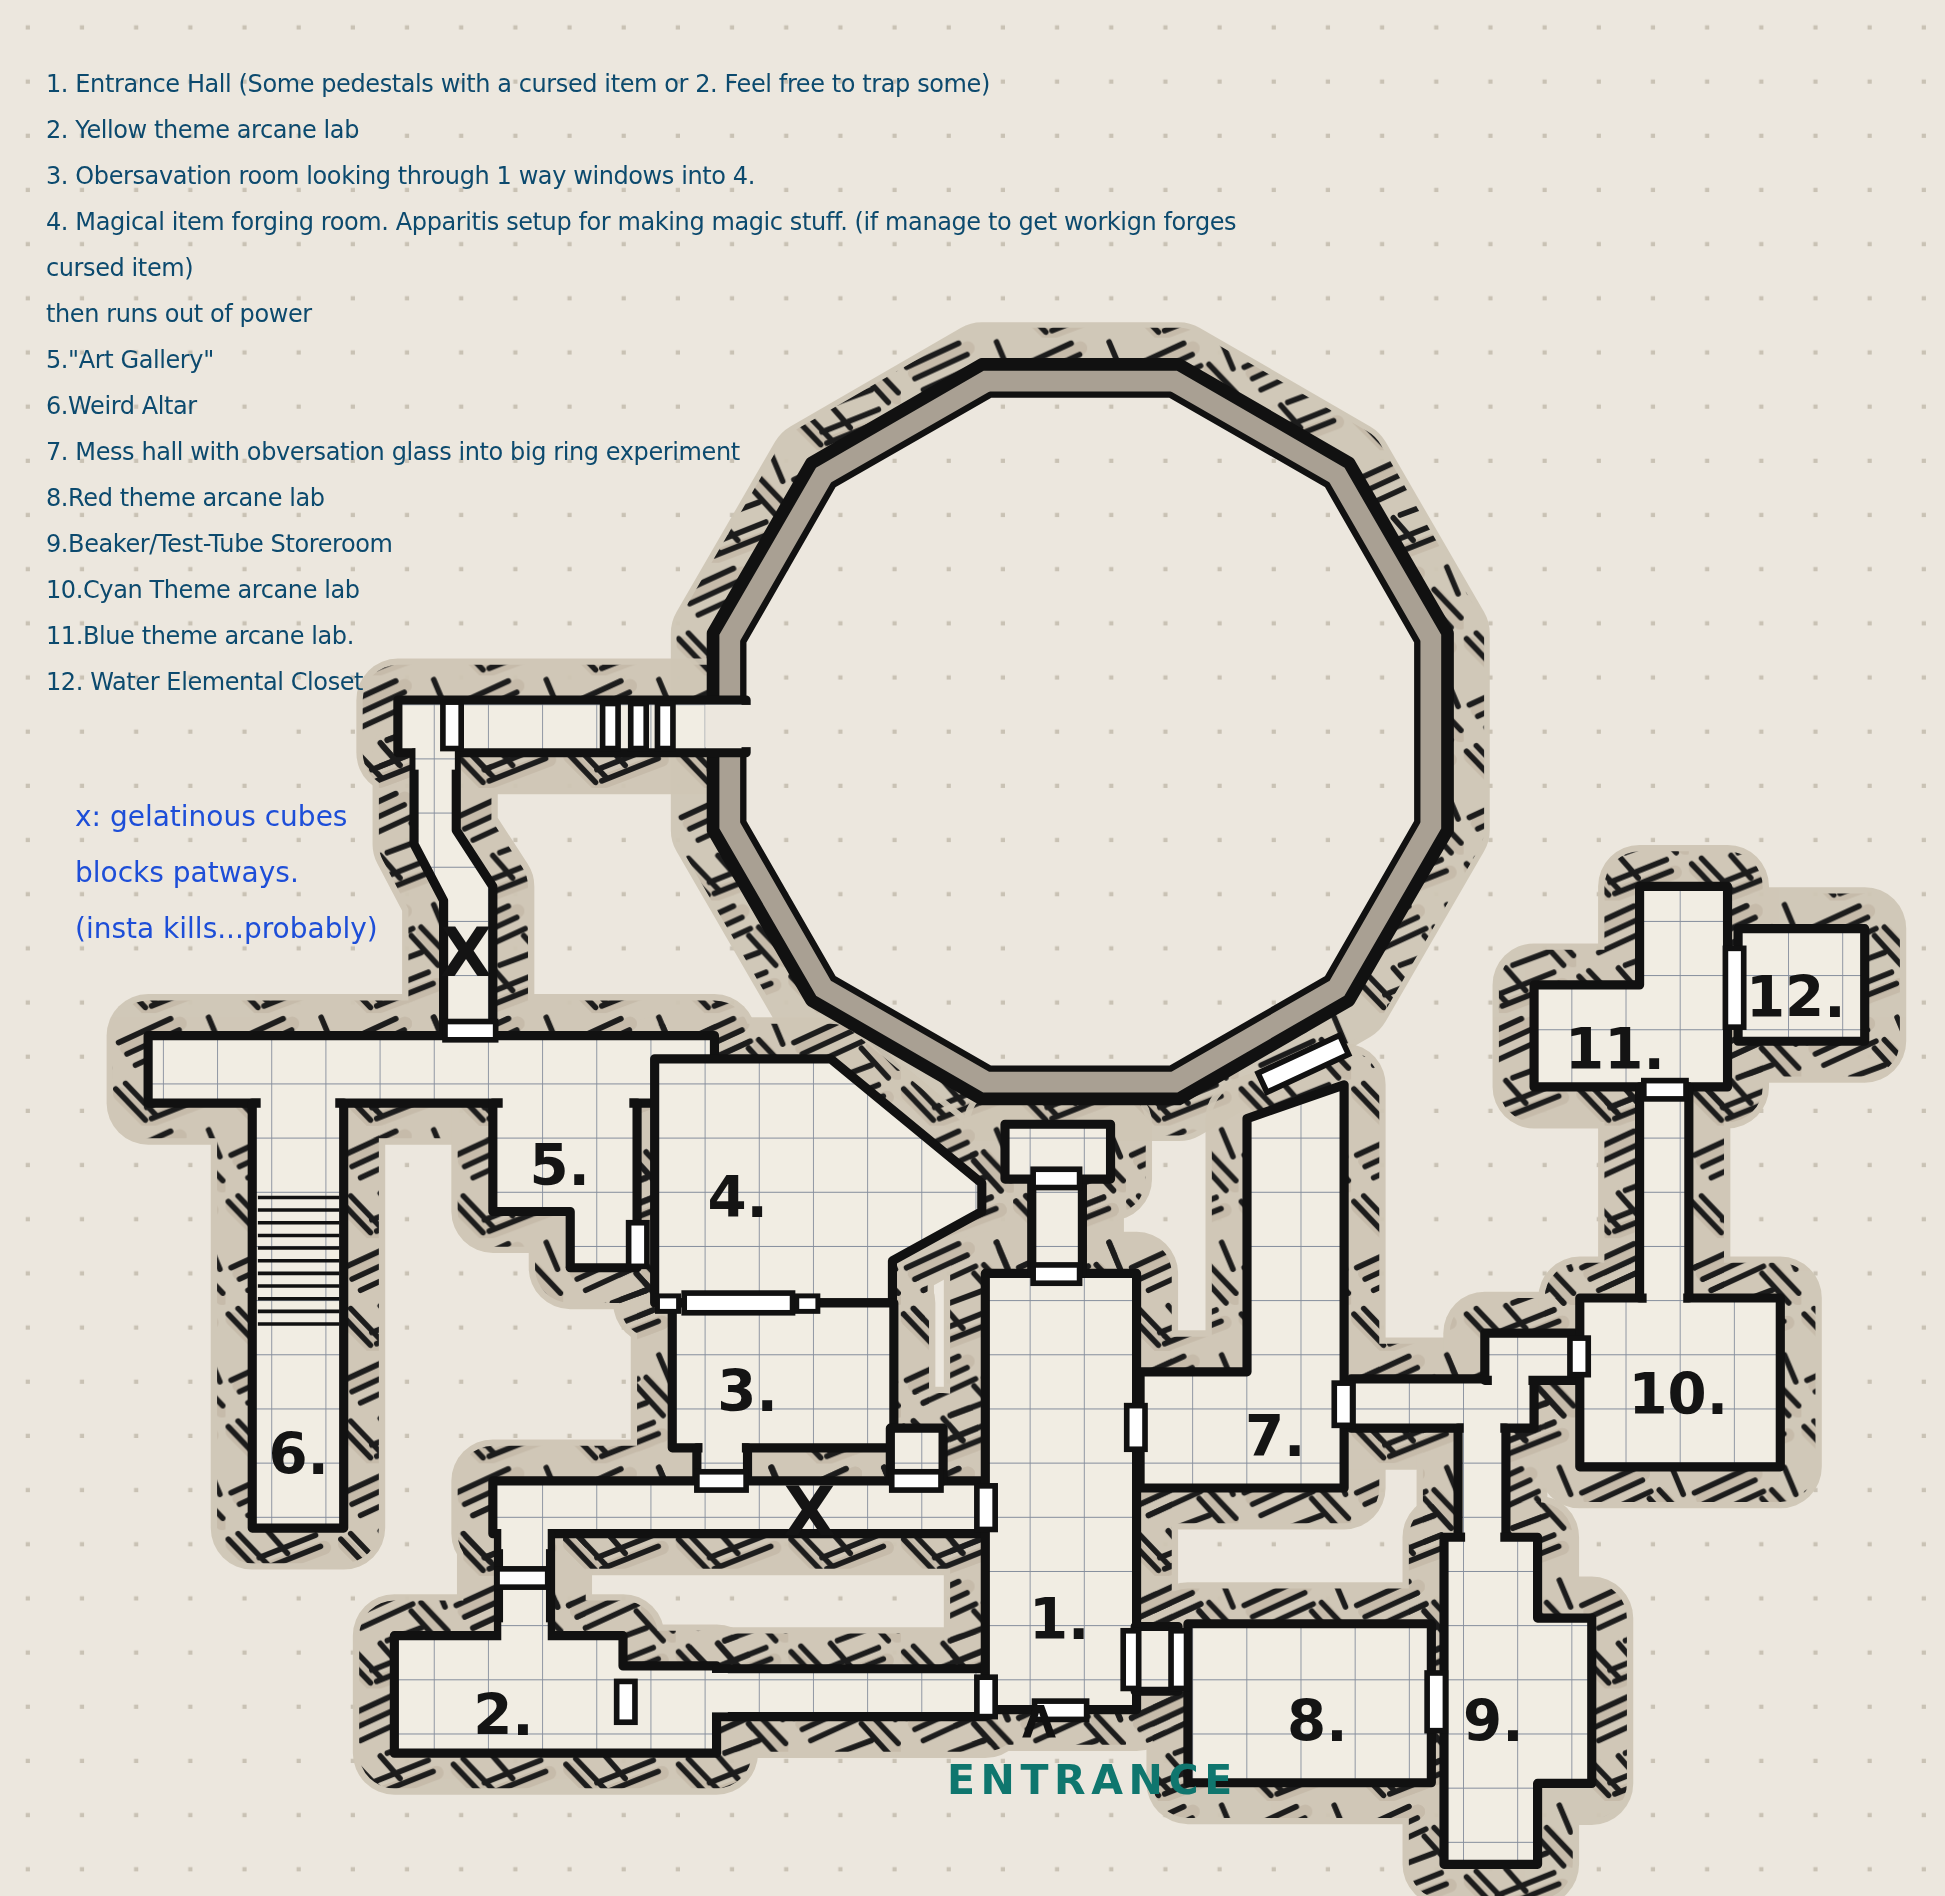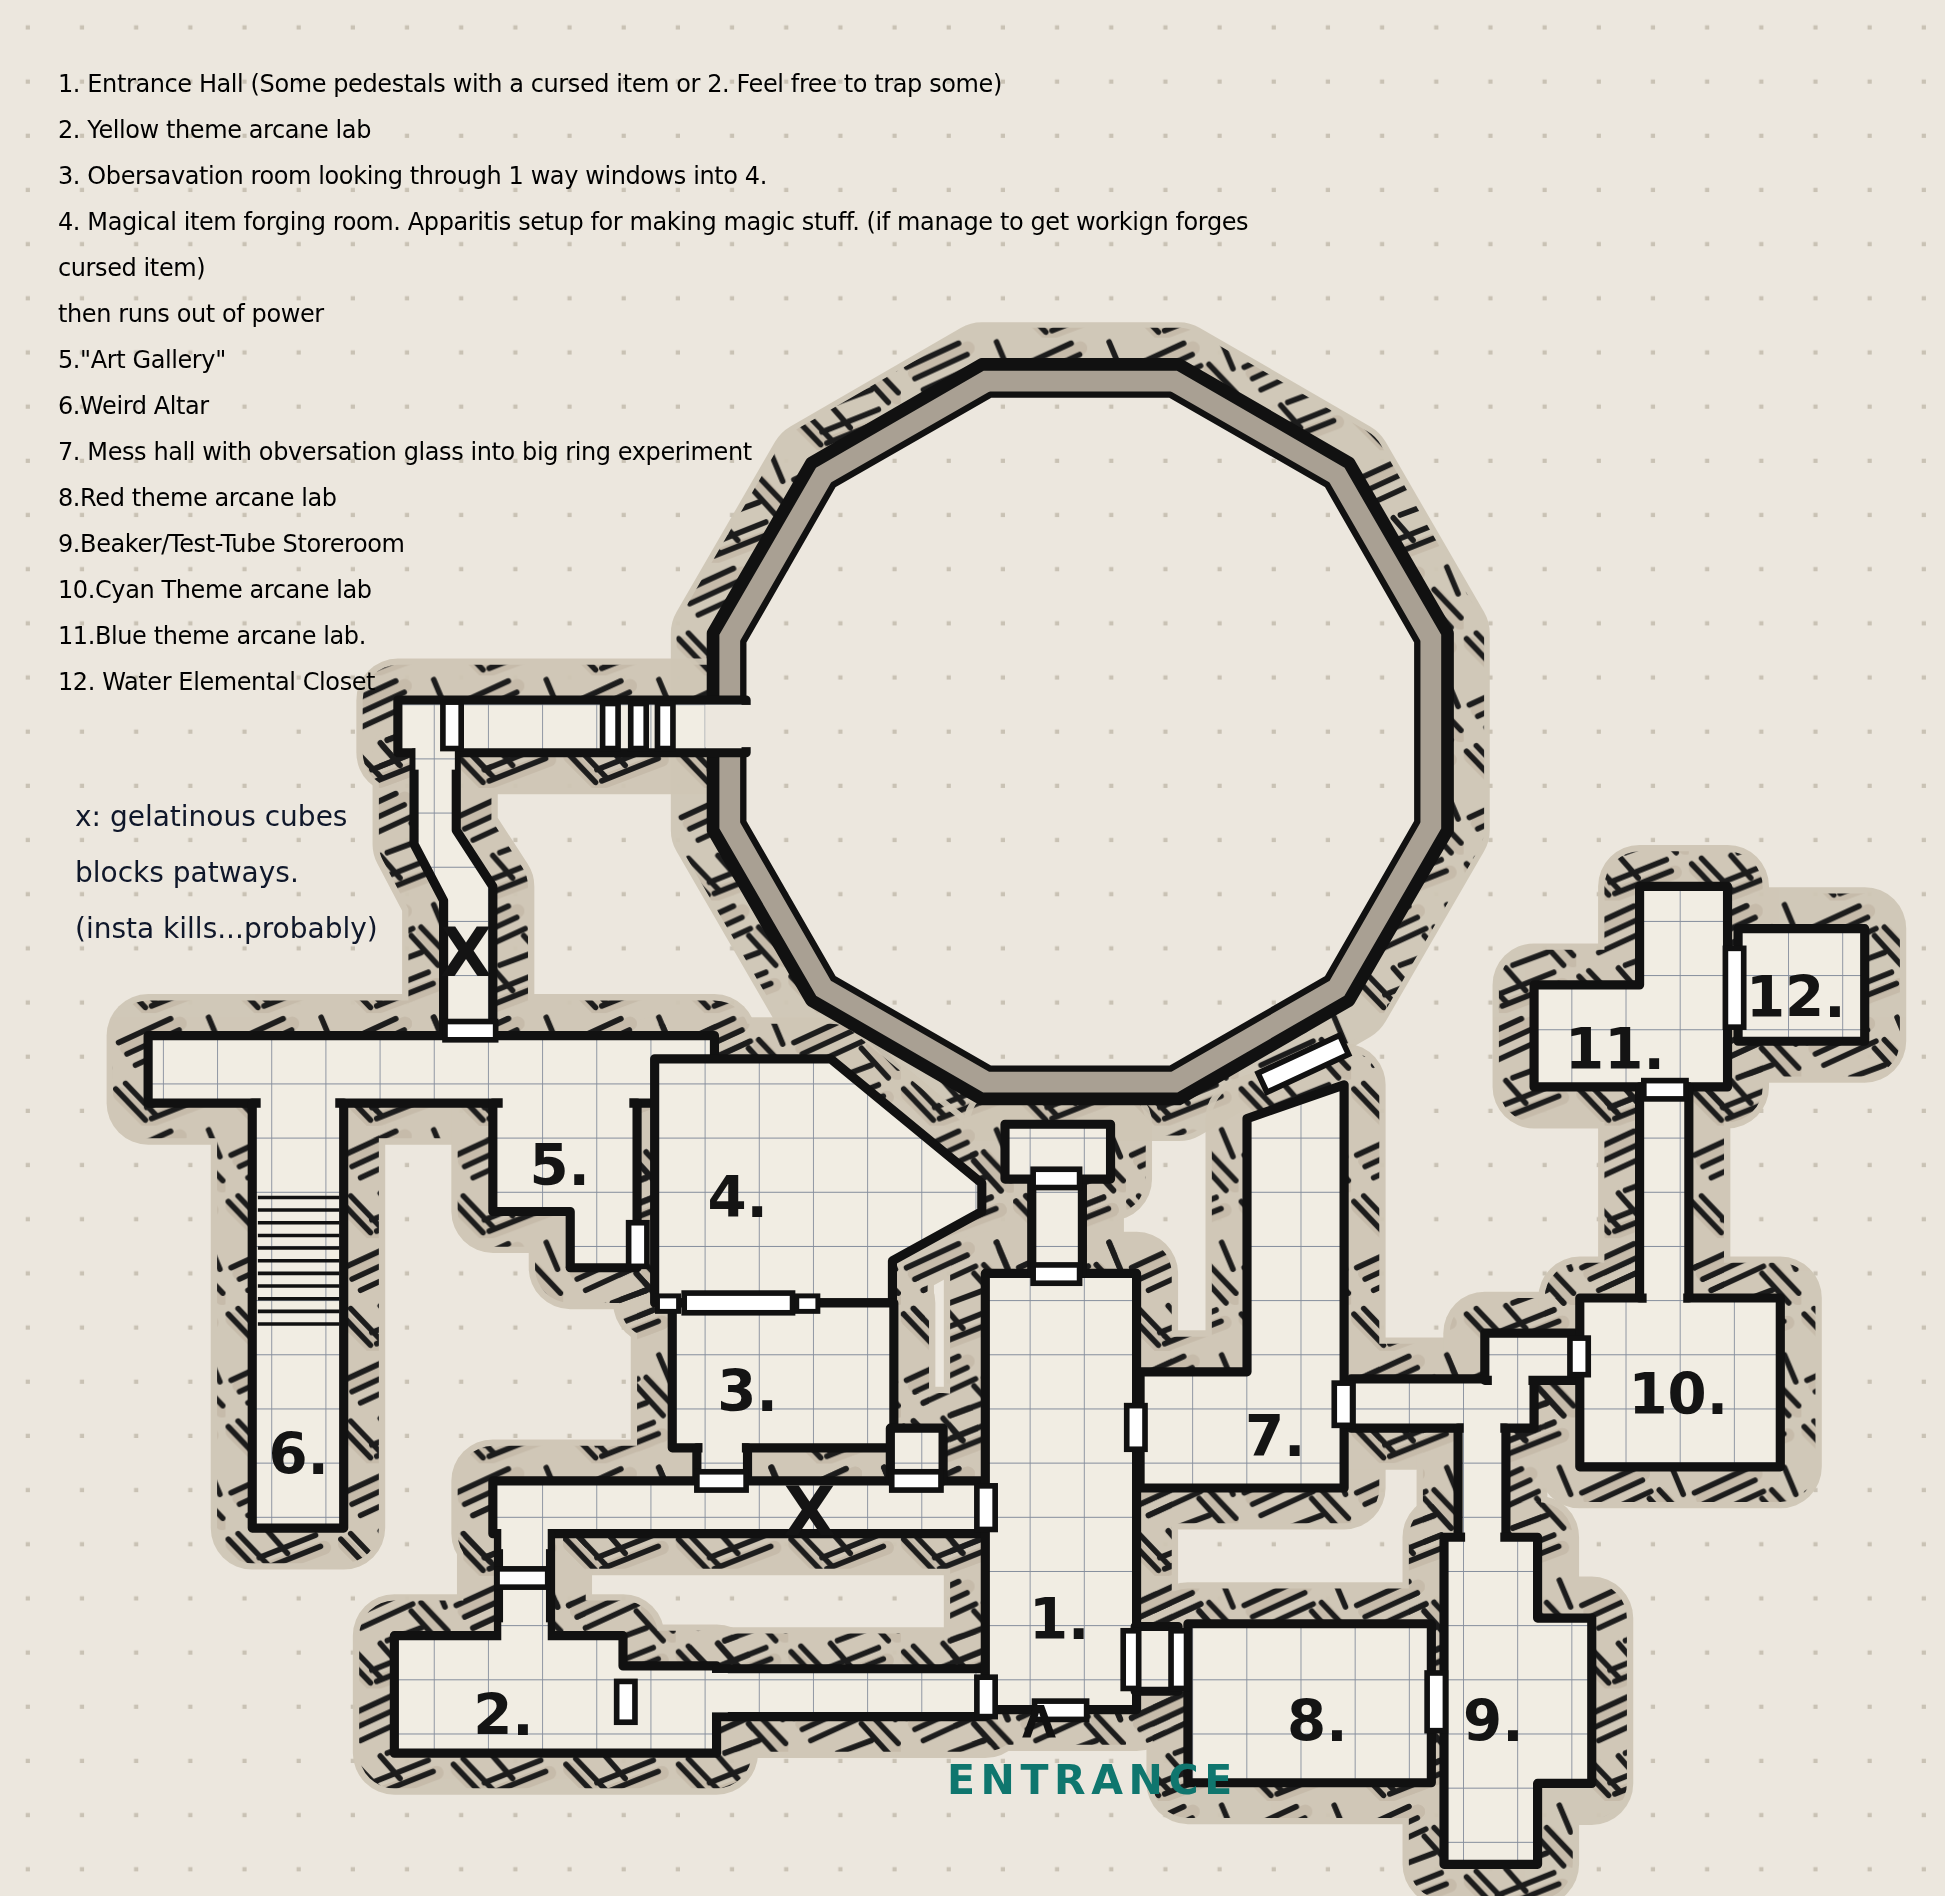--- a/index.html
+++ b/index.html
@@ -3,28 +3,28 @@
 <meta charset="utf-8">
 <style>
   html,body{margin:0;padding:0;background:#d8d4ca;}
   .stage{
     position:relative;width:1946px;height:1896px;overflow:hidden;
     background:#ECE7DE;
     font-family:"DejaVu Sans",sans-serif;color:#1b1b1b;
   }
   .stage svg{position:absolute;left:0;top:0;}
   .legend{
-    position:absolute;left:58px;top:61px;width:1231px;
+    position:absolute;left:46px;top:61px;width:1231px;
     font-size:24px;line-height:46px;letter-spacing:-0.4px;font-weight:500;
-    white-space:pre-line;color:#000000;
+    white-space:pre-line;color:#0c4a6e;
   }
   .note{
     position:absolute;left:75px;top:789px;width:394px;
     font-size:28px;line-height:56px;font-weight:500;
-    white-space:pre-line;color:#0f172a;
+    white-space:pre-line;color:#1d4ed8;
   }
   .entrance-arrow{
     position:absolute;left:1022px;top:1697px;font-size:44px;font-weight:bold;color:#111;
   }
   .entrance-label{
     position:absolute;left:947px;top:1756px;font-size:41px;font-weight:bold;
     letter-spacing:5.6px;color:#0f766e;
   }
   .room-label{font:bold 80px "DejaVu Sans",sans-serif;fill:#141414;text-anchor:middle;}
   .x-mark{font:bold 96px "DejaVu Sans",sans-serif;fill:#141414;text-anchor:middle;}

